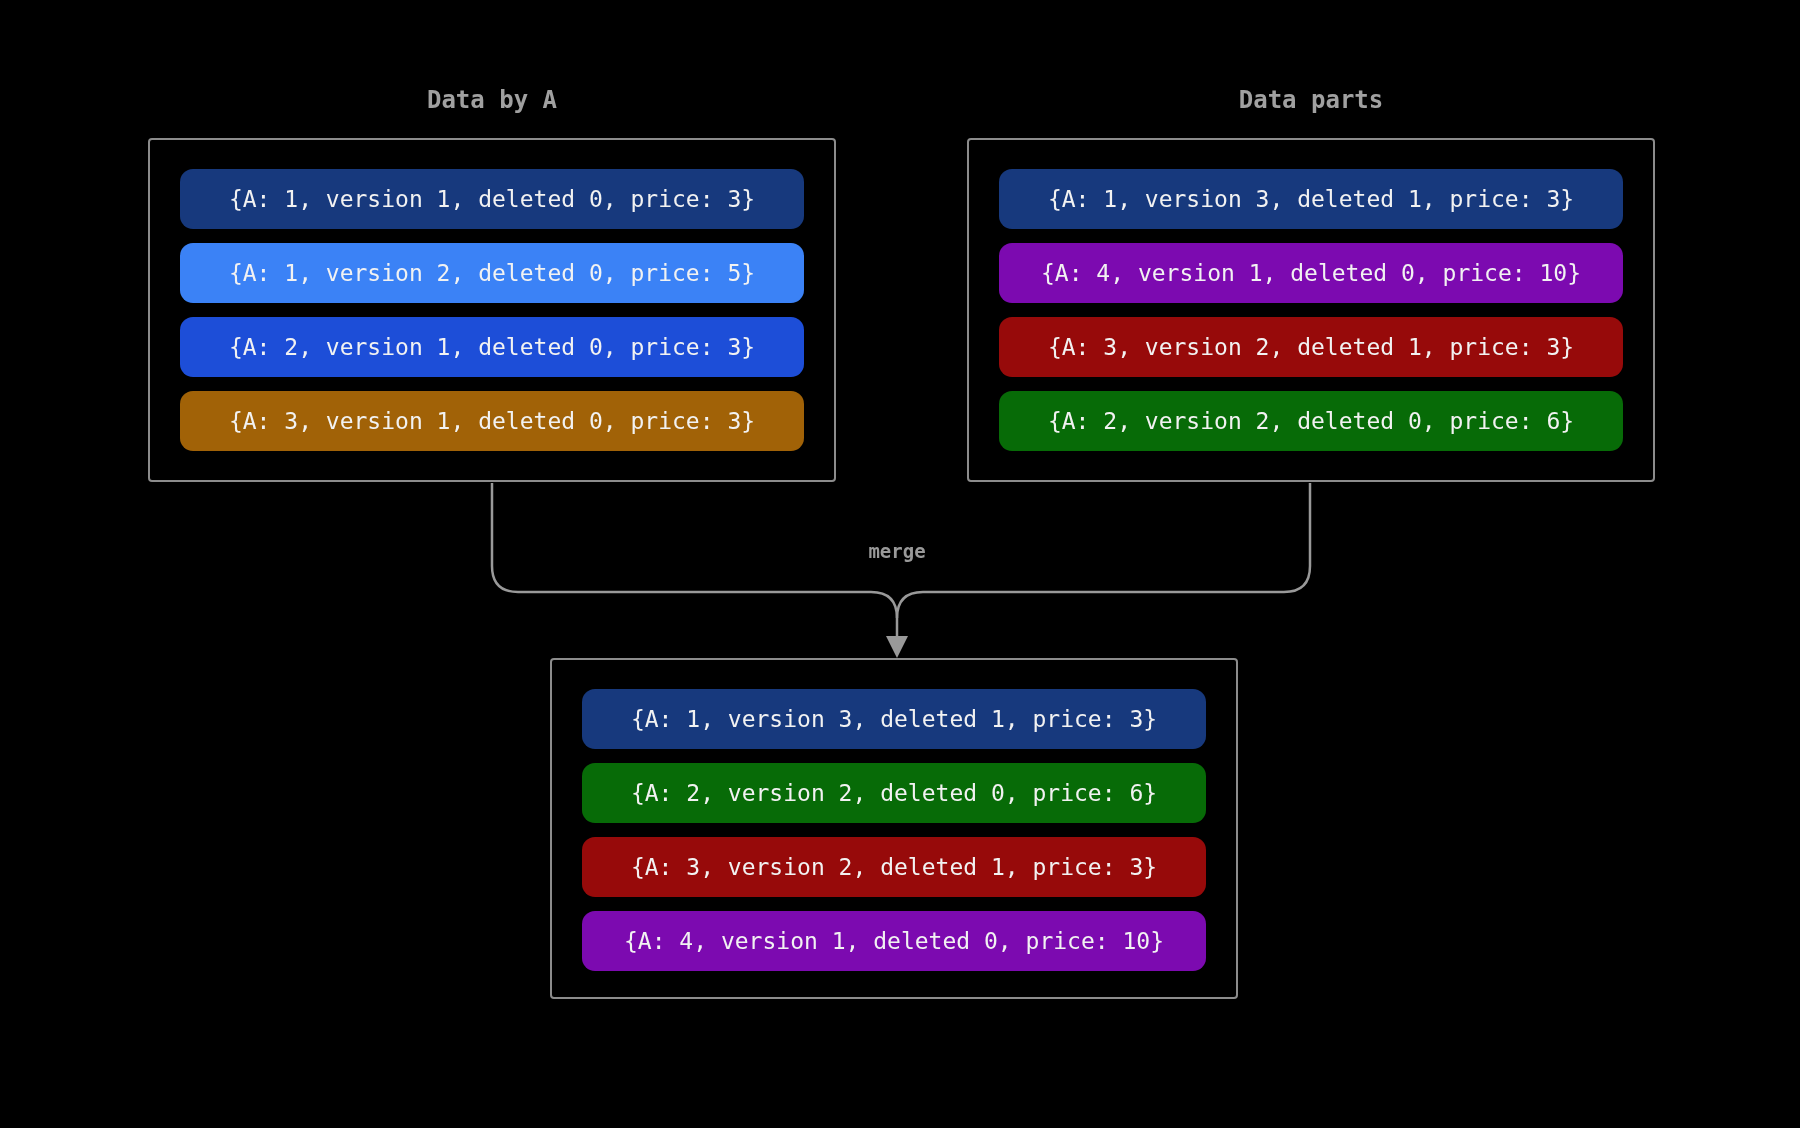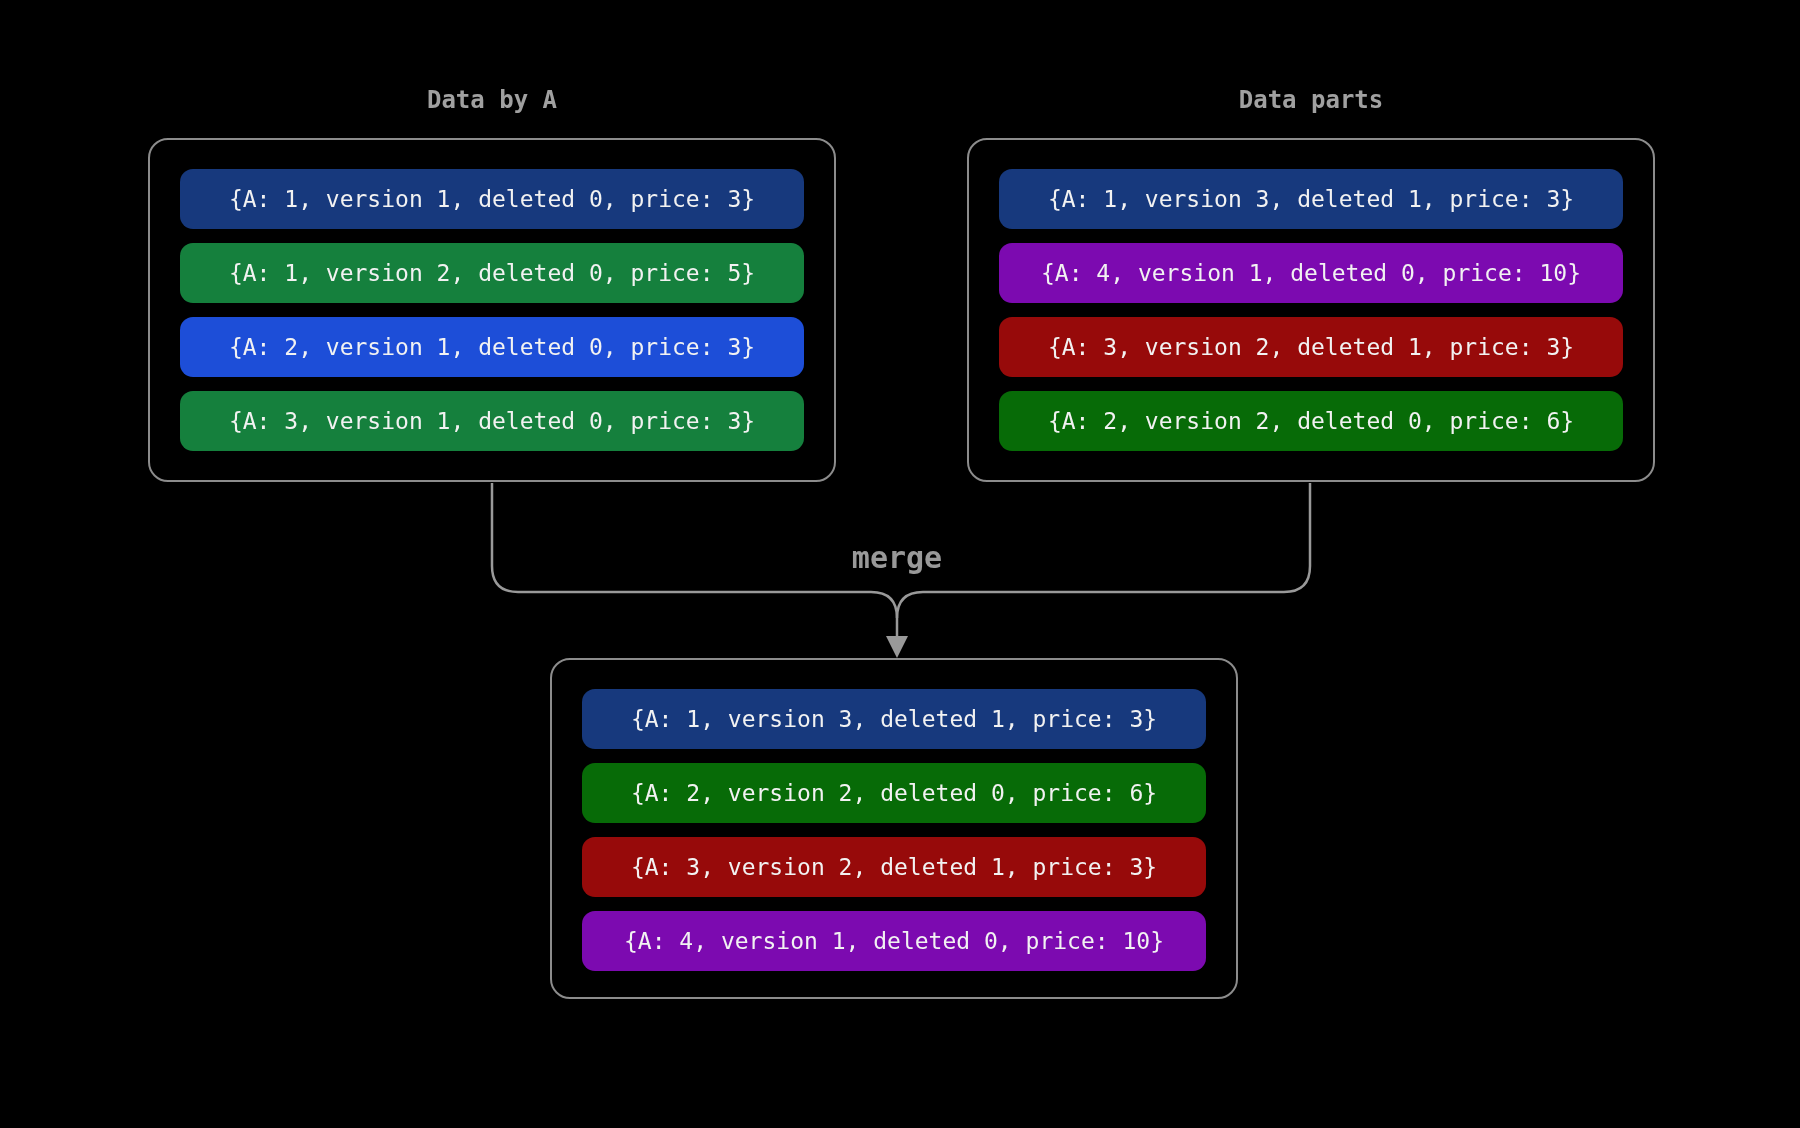--- a/index.html
+++ b/index.html
@@ -27,21 +27,21 @@
     color: var(--title_text);
     font-size: 24px;
     font-weight: bold;
     letter-spacing: 0px;
   }
   #title-left  { left: 148px; top: 86px;  width: 688px; }
   #title-right { left: 967px; top: 86px;  width: 688px; text-align: center; }
   .panel {
     position: absolute;
     border: 2.5px solid var(--box_border);
-    border-radius: 20px;
+    border-radius: 4px;
     background: transparent;
   }
   #panel-left   { left: 148px; top: 138px; width: 688px; height: 344px; }
   #panel-right  { left: 967px; top: 138px; width: 688px; height: 344px; }
   #panel-merged { left: 550px; top: 658px; width: 688px; height: 341px; }
   .rows {
     position: absolute;
     left: 30px;
     right: 30px;
     top: 29px;
@@ -59,21 +59,21 @@
     font-size: 23px;
     white-space: nowrap;
   }
   #merge-label {
     position: absolute;
     left: 553px;
     top: 540px;
     width: 688px;
     text-align: center;
     color: var(--connector);
-    font-size: 30px;
+    font-size: 19px;
     font-weight: bold;
   }
   #connector-svg {
     position: absolute;
     left: 0; top: 0;
     pointer-events: none;
   }
   #connector-svg path {
     fill: none;
     stroke: var(--connector);
@@ -89,23 +89,23 @@
 
 <div id="canvas">
 
   <div class="panel-title" id="title-left">Data by A</div>
 
   <div class="panel-title" id="title-right">Data parts</div>
 
   <div class="panel" id="panel-left">
     <div class="rows">
       <div class="row" style="background: rgb(23, 57, 125);">{A: 1, version 1, deleted 0, price: 3}</div>
-      <div class="row" style="background: #15803d;">{A: 1, version 2, deleted 0, price: 5}</div>
+      <div class="row" style="background: #3b82f6;">{A: 1, version 2, deleted 0, price: 5}</div>
       <div class="row" style="background: #1d4ed8;">{A: 2, version 1, deleted 0, price: 3}</div>
-      <div class="row" style="background: #15803d;">{A: 3, version 1, deleted 0, price: 3}</div>
+      <div class="row" style="background: #a16207;">{A: 3, version 1, deleted 0, price: 3}</div>
     </div>
   </div>
 
   <div class="panel" id="panel-right">
     <div class="rows">
       <div class="row" style="background: rgb(23, 57, 125);">{A: 1, version 3, deleted 1, price: 3}</div>
       <div class="row" style="background: rgb(124, 10, 176);">{A: 4, version 1, deleted 0, price: 10}</div>
       <div class="row" style="background: rgb(151, 10, 10);">{A: 3, version 2, deleted 1, price: 3}</div>
       <div class="row" style="background: rgb(7, 107, 7);">{A: 2, version 2, deleted 0, price: 6}</div>
     </div>

